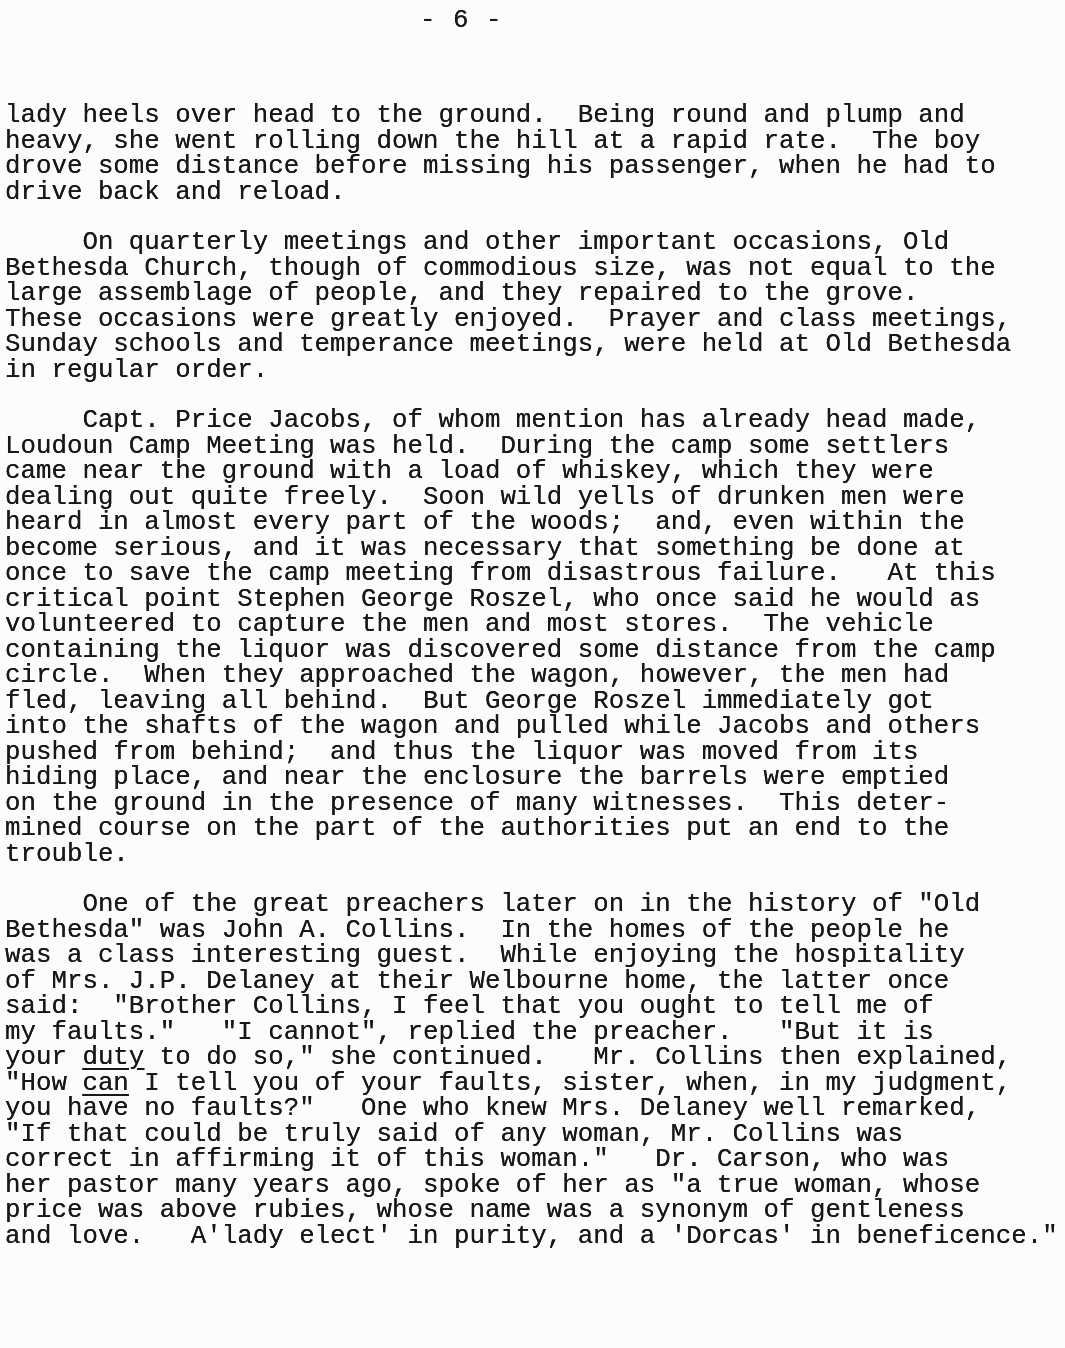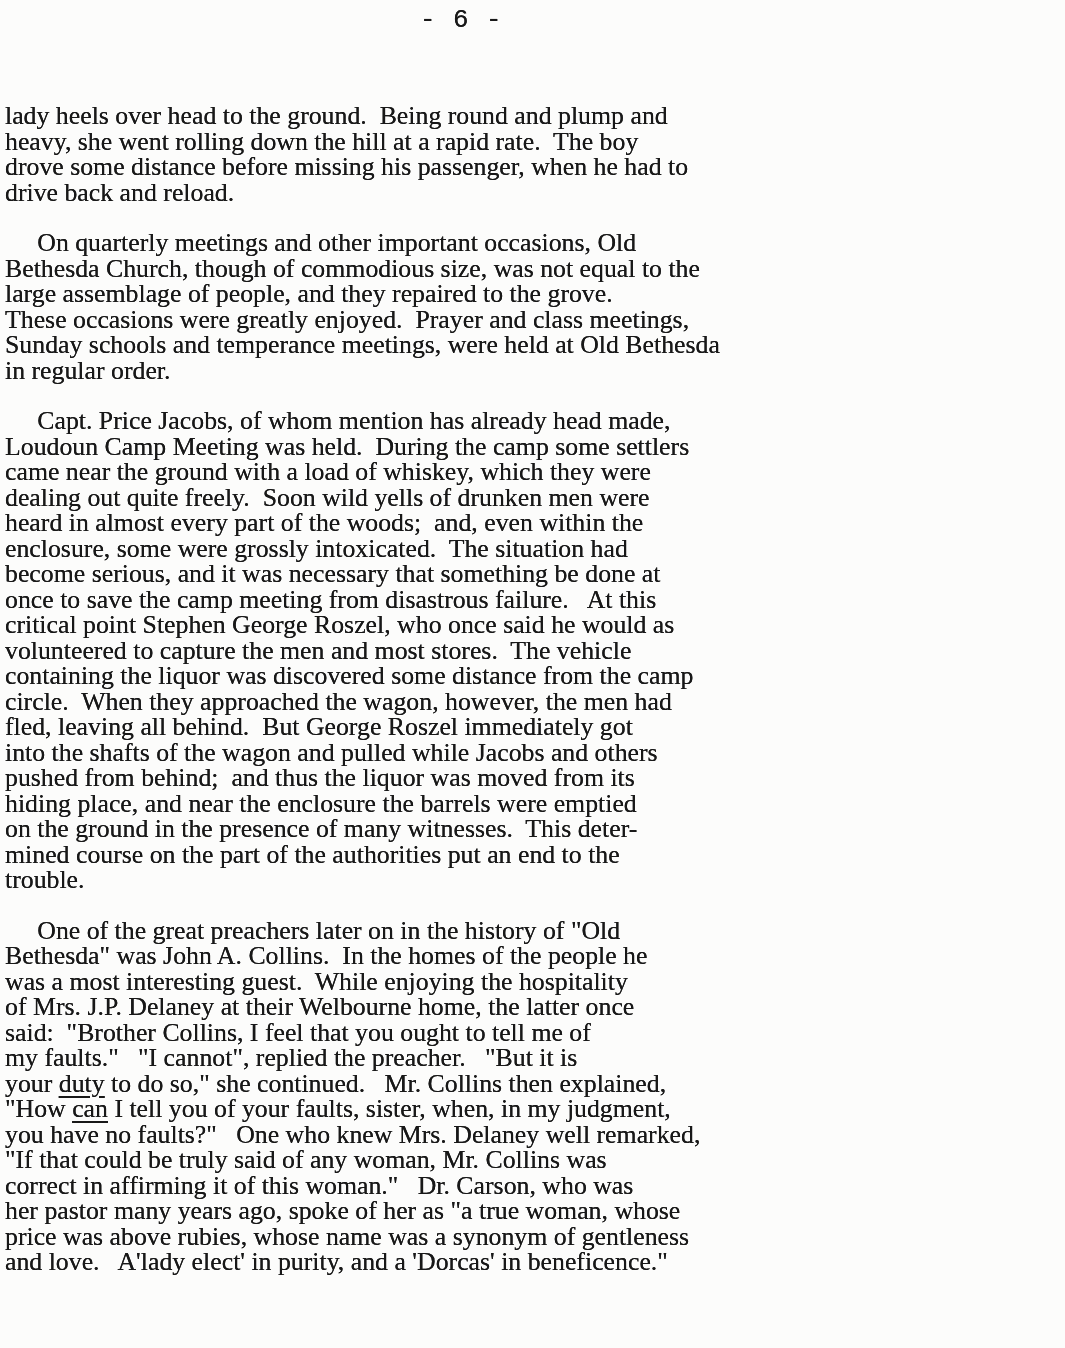--- a/index.html
+++ b/index.html
@@ -25,21 +25,20 @@
     white-space: pre;
     padding-left: 415px;
     letter-spacing: 1px;
     text-shadow: 0 0 0.5px #222;
   }
   .body-text {
     margin-top: 69px; 
   }
   .para {
     margin-bottom: 25px;
-    font-family: Liberation Serif, serif;
   }
   .line {
     font-size: 25.8px;
     line-height: 25.5px;
     white-space: pre;
     text-shadow: 0 0 0.5px #222;
   }
   .underlined {
     text-decoration: underline;
     text-underline-offset: 4px;
@@ -65,39 +64,38 @@
         <div class="line">These occasions were greatly enjoyed.  Prayer and class meetings,</div>
         <div class="line">Sunday schools and temperance meetings, were held at Old Bethesda</div>
         <div class="line">in regular order.</div>
       </div>
       <div class="para">
         <div class="line">     Capt. Price Jacobs, of whom mention has already head made,</div>
         <div class="line">Loudoun Camp Meeting was held.  During the camp some settlers</div>
         <div class="line">came near the ground with a load of whiskey, which they were</div>
         <div class="line">dealing out quite freely.  Soon wild yells of drunken men were</div>
         <div class="line">heard in almost every part of the woods;  and, even within the</div>
-        <div class="line">enclosure, some were grossly intoxicated.  The situation had</div>
         <div class="line">become serious, and it was necessary that something be done at</div>
         <div class="line">once to save the camp meeting from disastrous failure.   At this</div>
         <div class="line">critical point Stephen George Roszel, who once said he would as</div>
         <div class="line">volunteered to capture the men and most stores.  The vehicle</div>
         <div class="line">containing the liquor was discovered some distance from the camp</div>
         <div class="line">circle.  When they approached the wagon, however, the men had</div>
         <div class="line">fled, leaving all behind.  But George Roszel immediately got</div>
         <div class="line">into the shafts of the wagon and pulled while Jacobs and others</div>
         <div class="line">pushed from behind;  and thus the liquor was moved from its</div>
         <div class="line">hiding place, and near the enclosure the barrels were emptied</div>
         <div class="line">on the ground in the presence of many witnesses.  This deter-</div>
         <div class="line">mined course on the part of the authorities put an end to the</div>
         <div class="line">trouble.</div>
       </div>
       <div class="para">
         <div class="line">     One of the great preachers later on in the history of "Old</div>
         <div class="line">Bethesda" was John A. Collins.  In the homes of the people he</div>
-        <div class="line">was a most interesting guest.  While enjoying the hospitality</div>
+        <div class="line">was a class interesting guest.  While enjoying the hospitality</div>
         <div class="line">of Mrs. J.P. Delaney at their Welbourne home, the latter once</div>
         <div class="line">said:  "Brother Collins, I feel that you ought to tell me of</div>
         <div class="line">my faults."   "I cannot", replied the preacher.   "But it is</div>
         <div class="line">your <span class="underlined">duty</span> to do so," she continued.   Mr. Collins then explained,</div>
         <div class="line">"How <span class="underlined">can</span> I tell you of your faults, sister, when, in my judgment,</div>
         <div class="line">you have no faults?"   One who knew Mrs. Delaney well remarked,</div>
         <div class="line">"If that could be truly said of any woman, Mr. Collins was</div>
         <div class="line">correct in affirming it of this woman."   Dr. Carson, who was</div>
         <div class="line">her pastor many years ago, spoke of her as "a true woman, whose</div>
         <div class="line">price was above rubies, whose name was a synonym of gentleness</div>

